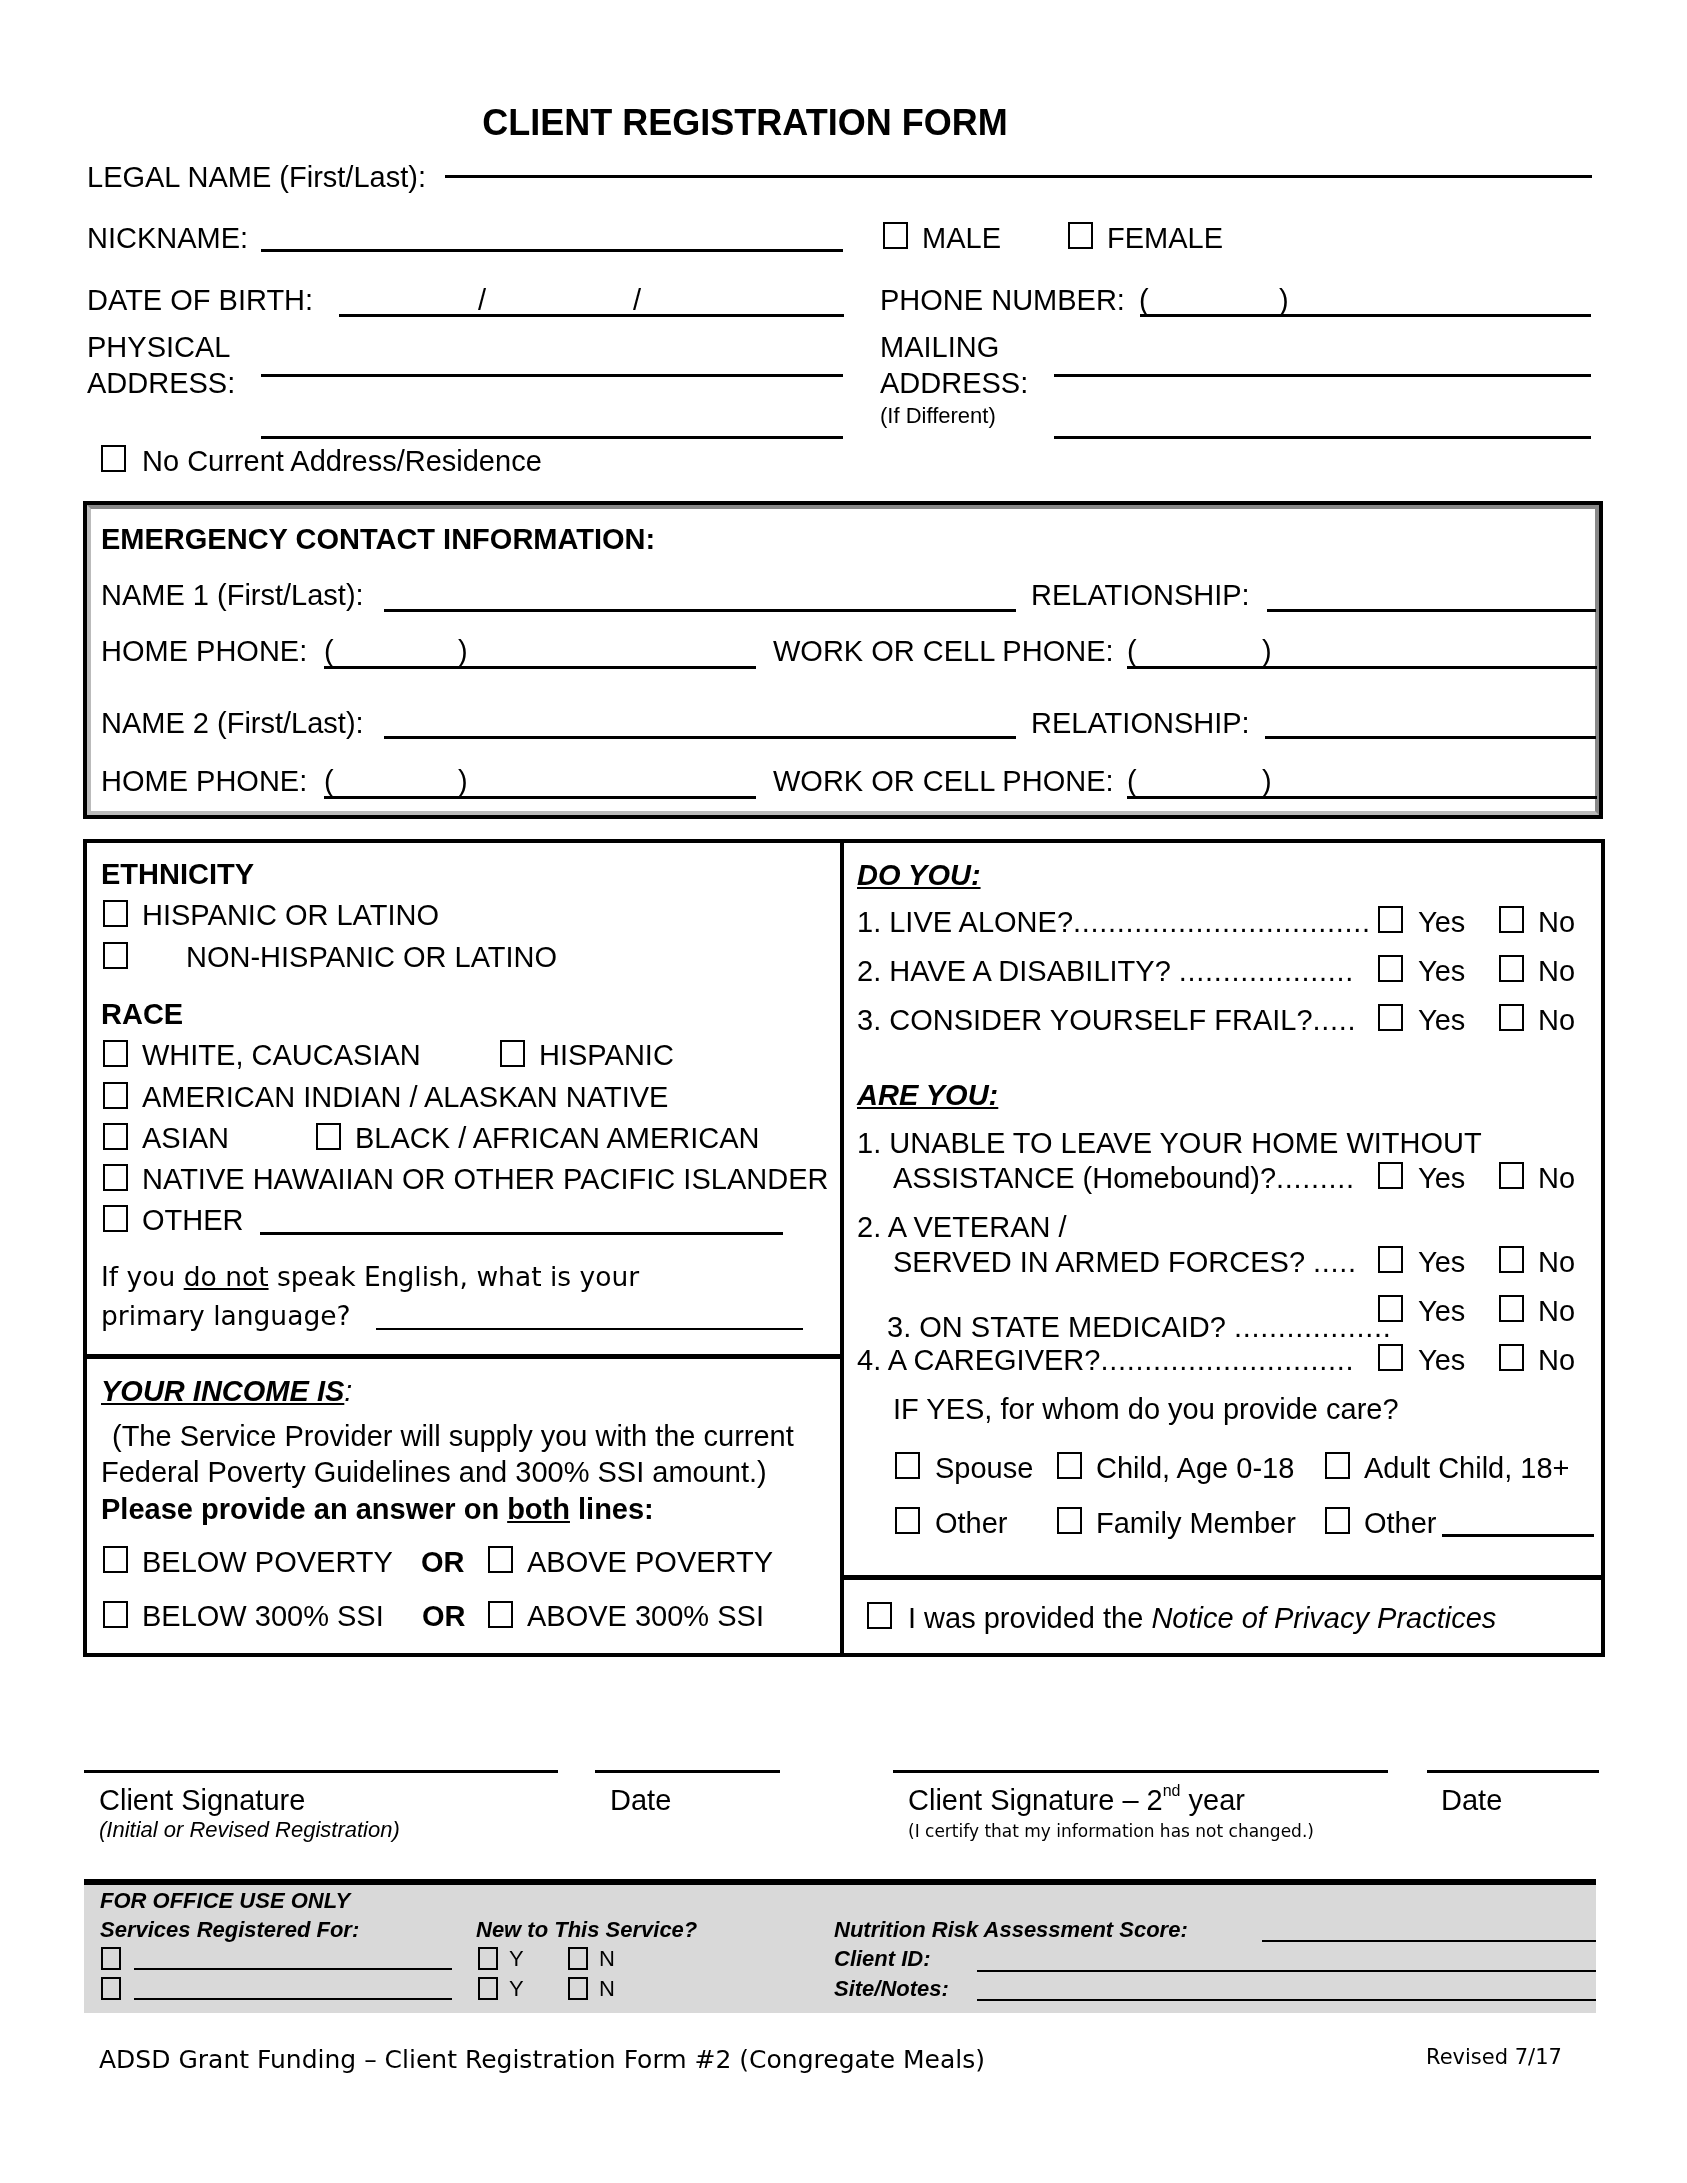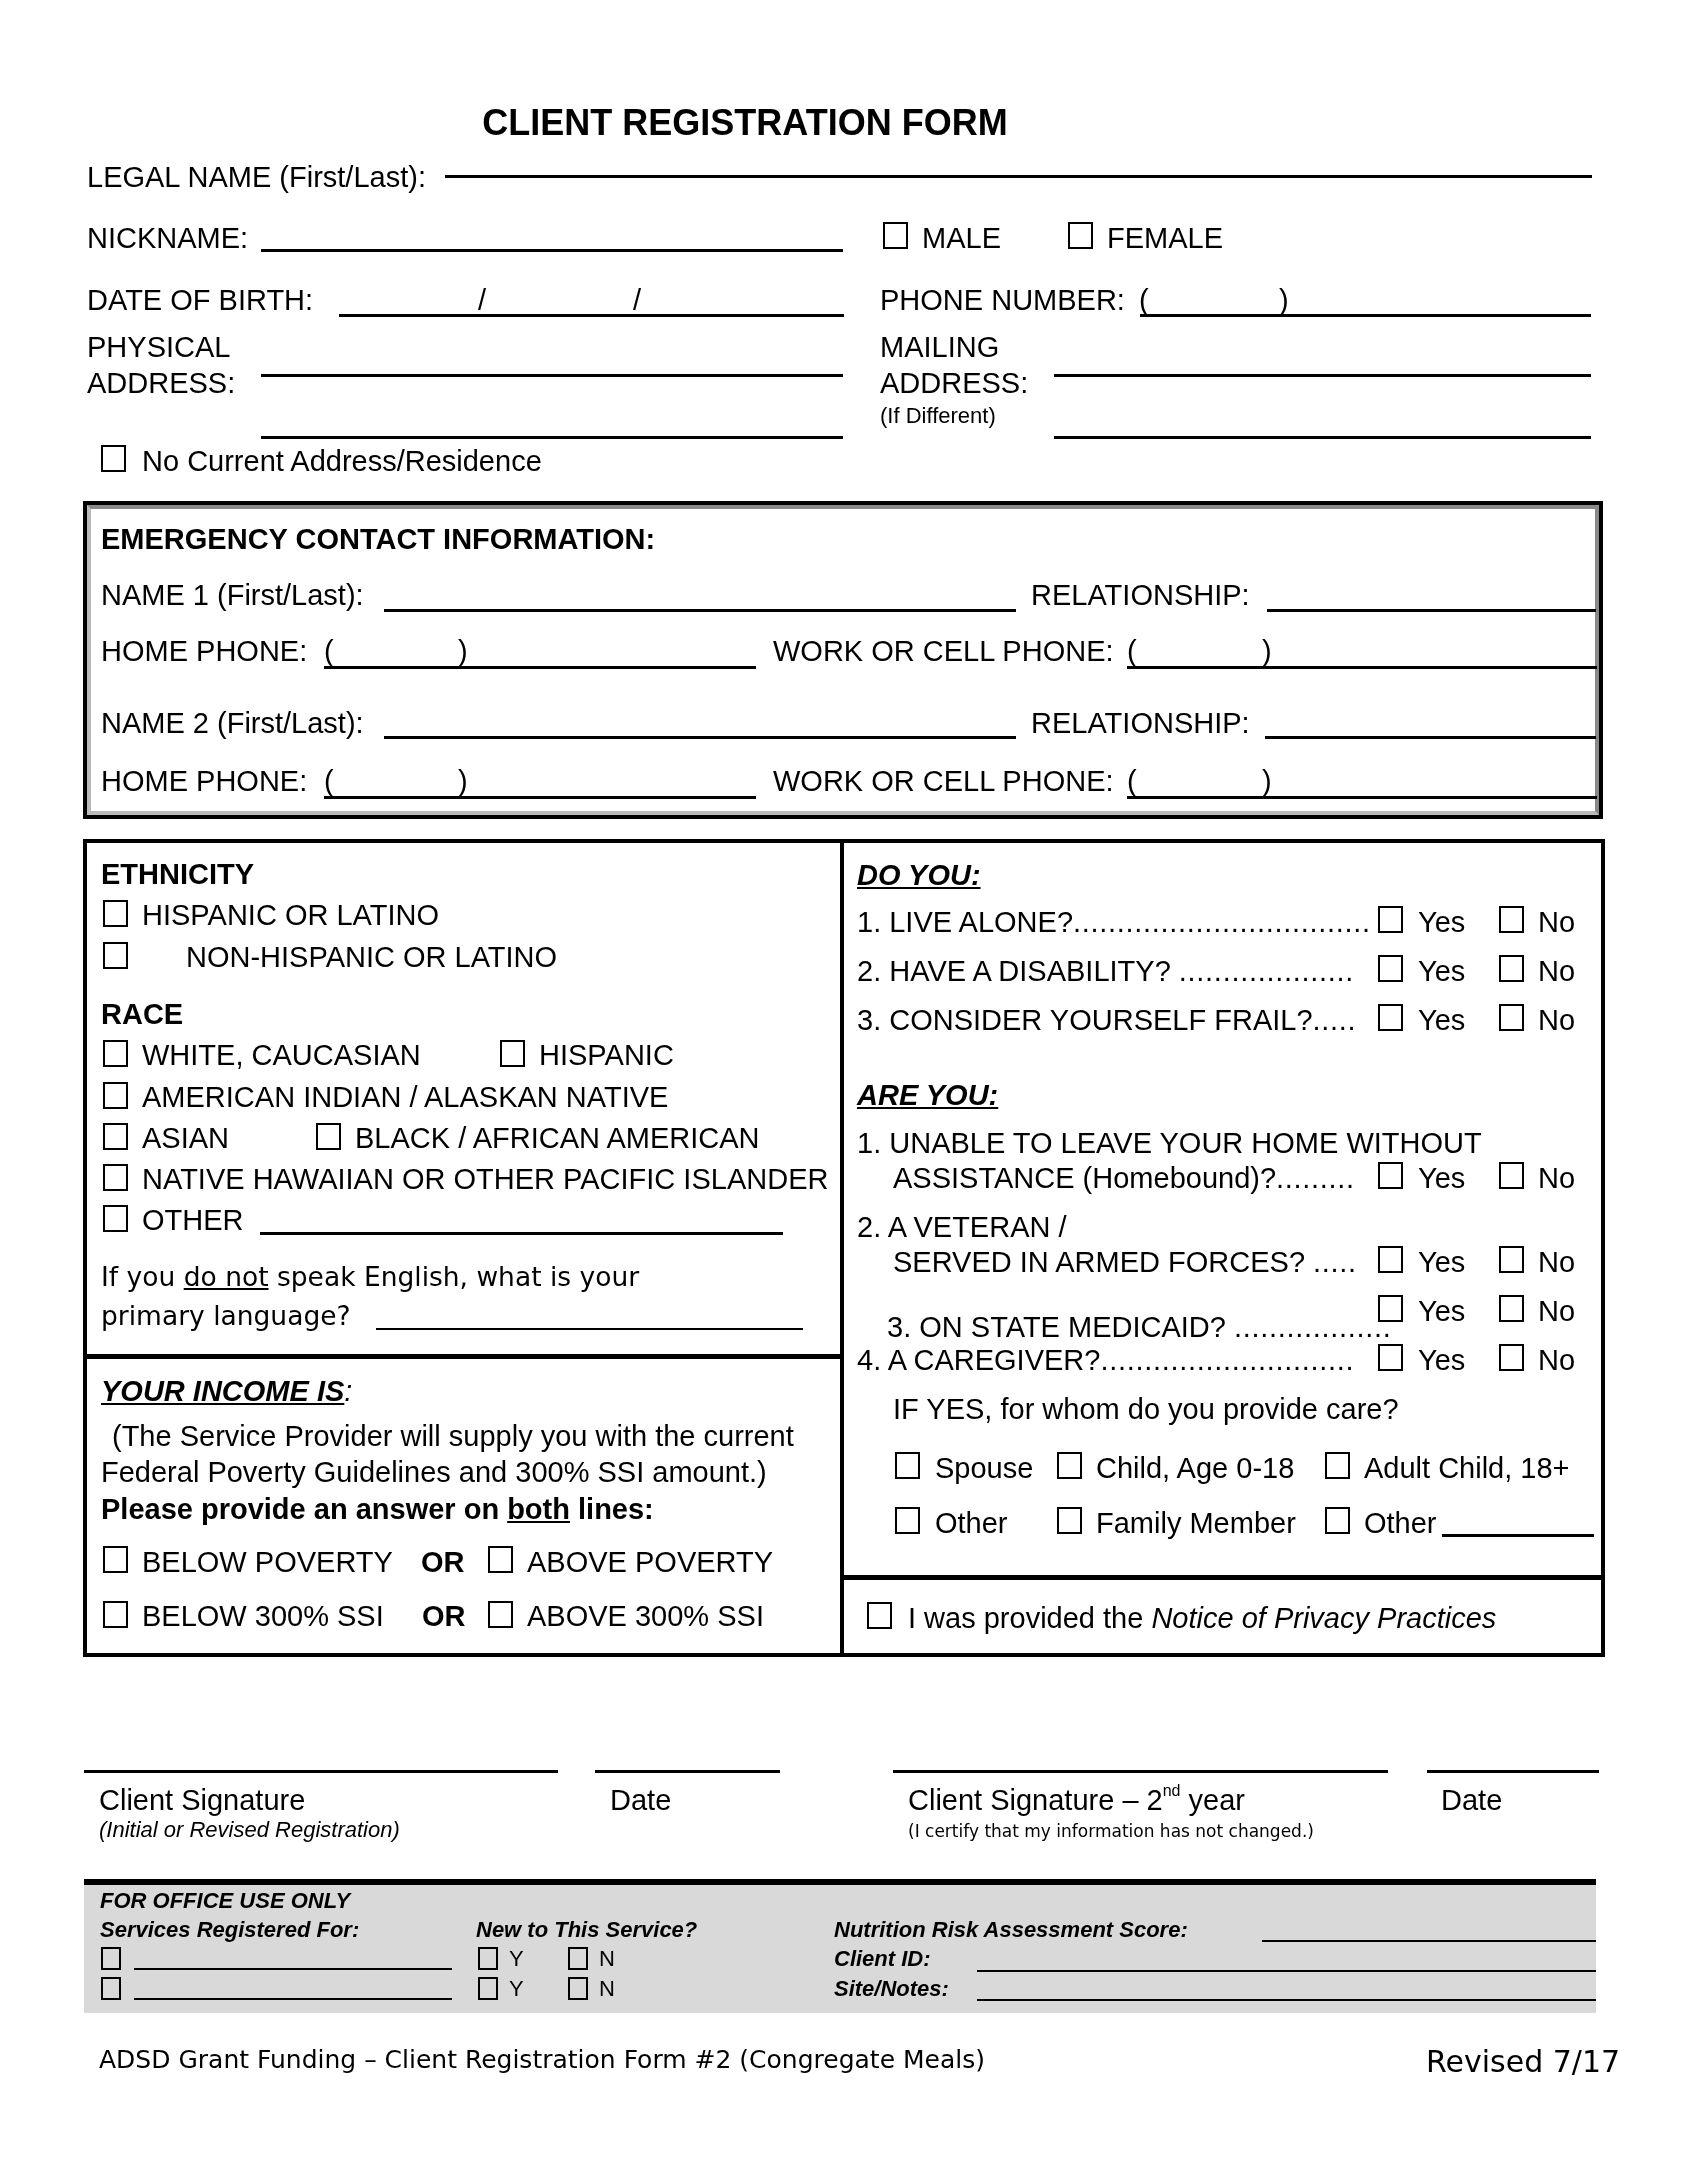--- a/index.html
+++ b/index.html
@@ -254,14 +254,14 @@
 <div class="t sm" style="left:599px;top:1978px;">N</div>
 
 <div class="t b i sm" style="left:834px;top:1919px;">Nutrition Risk Assessment Score:</div>
 <div class="line thin" style="left:1262px;top:1940px;width:334px;"></div>
 <div class="t b i sm" style="left:834px;top:1948px;">Client ID:</div>
 <div class="line thin" style="left:977px;top:1970px;width:619px;"></div>
 <div class="t b i sm" style="left:834px;top:1978px;">Site/Notes:</div>
 <div class="line thin" style="left:977px;top:1999px;width:619px;"></div>
 
 <div class="t calibri" style="left:99px;top:2047px;font-size:25px;">ADSD Grant Funding – Client Registration Form #2 (Congregate Meals)</div>
-<div class="t calibri" style="left:1426px;top:2047px;font-size:30px;text-align:right;">Revised 7/17</div>
+<div class="t calibri" style="left:1426px;top:2047px;font-size:21px;text-align:right;">Revised 7/17</div>
 
 
 </body></html>

